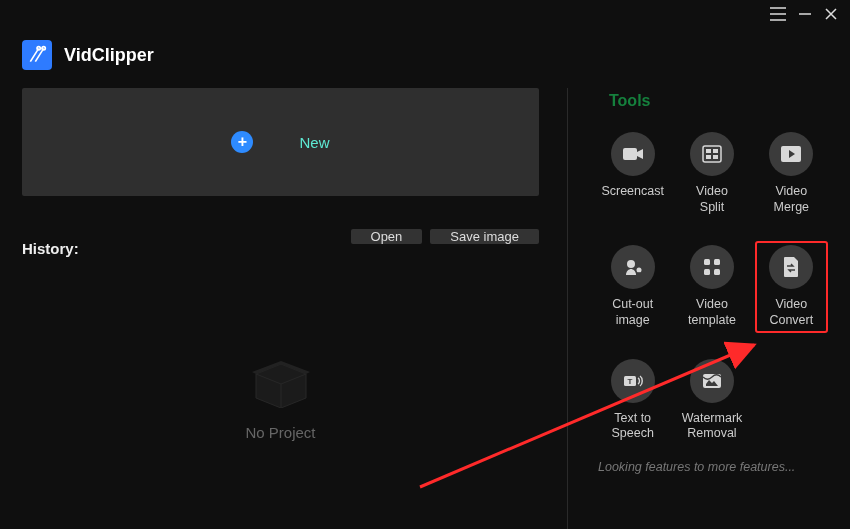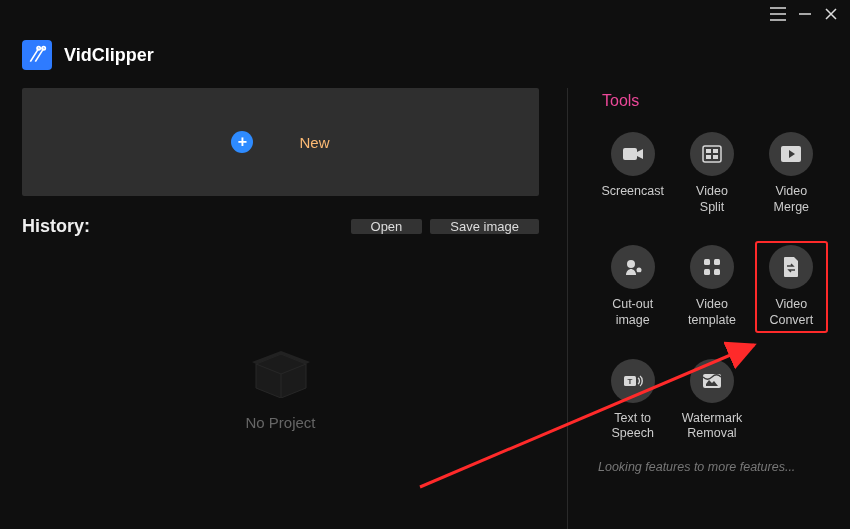--- a/index.html
+++ b/index.html
@@ -63,28 +63,28 @@
     height: 22px;
     background: #2e8bff;
     border-radius: 50%;
     color: #fff;
     display: flex;
     align-items: center;
     justify-content: center;
     font-size: 16px;
     font-weight: bold;
   }
-  .new-label { color: #fdba74; font-size: 15px; margin-left: 36px; }
+  .new-label { color: #5eead4; font-size: 15px; margin-left: 36px; }
   .history-row {
     display: flex;
     justify-content: space-between;
     align-items: center;
     margin-top: 20px;
   }
-  .history-label { font-size: 18px; font-weight: 600; color: #eee; }
+  .history-label { font-size: 15px; font-weight: 600; color: #eee; margin-top: 24px; }
   .history-buttons { display: flex; gap: 8px; }
   .btn {
     background: #333;
     color: #ddd;
     border: none;
     font-size: 13px;
     padding: 0 20px;
     border-radius: 2px;
     cursor: pointer;
   }
@@ -101,21 +101,21 @@
   .no-project-label { font-size: 15px; color: #666; }
   .divider {
     width: 1px;
     background: #2a2a2a;
   }
   .right {
     width: 232px;
     display: flex;
     flex-direction: column;
   }
-  .tools-title { font-size: 16px; font-weight: 400; color: #ec4899; margin: 4px 0 18px 6px; }
+  .tools-title { font-size: 16px; font-weight: 700; color: #15803d; margin: 4px 0 18px 13px; }
   .tools-grid {
     display: grid;
     grid-template-columns: repeat(3, 1fr);
     row-gap: 22px;
     column-gap: 6px;
   }
   .tool {
     display: flex;
     flex-direction: column;
     align-items: center;

